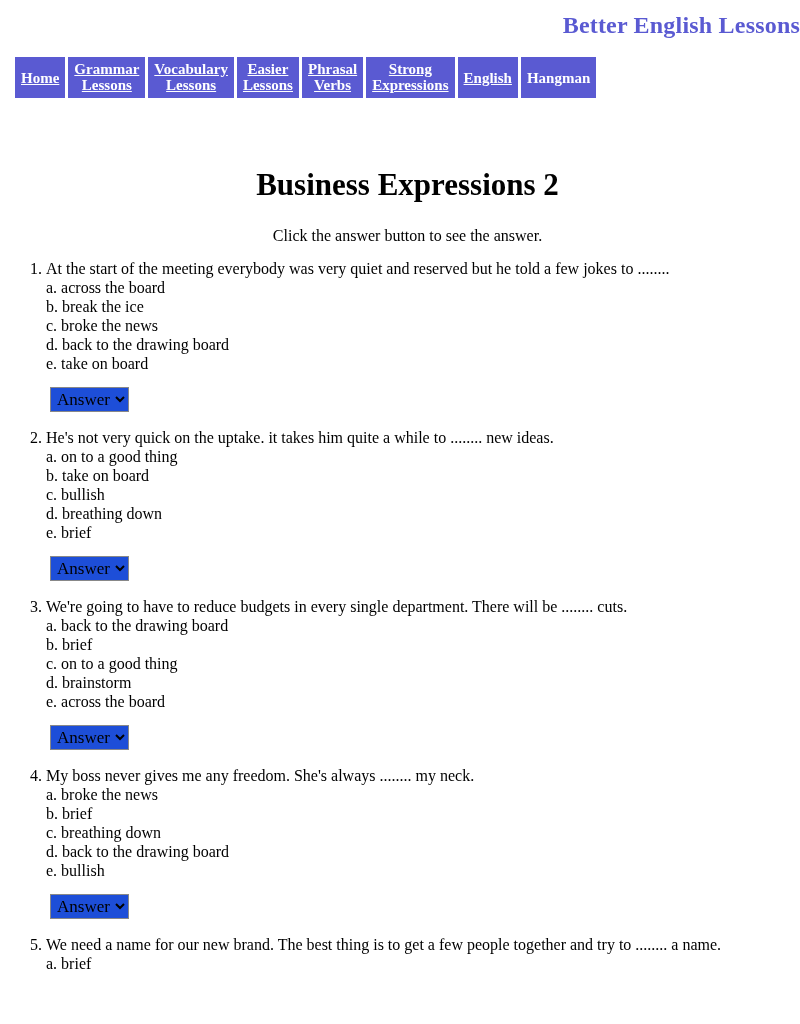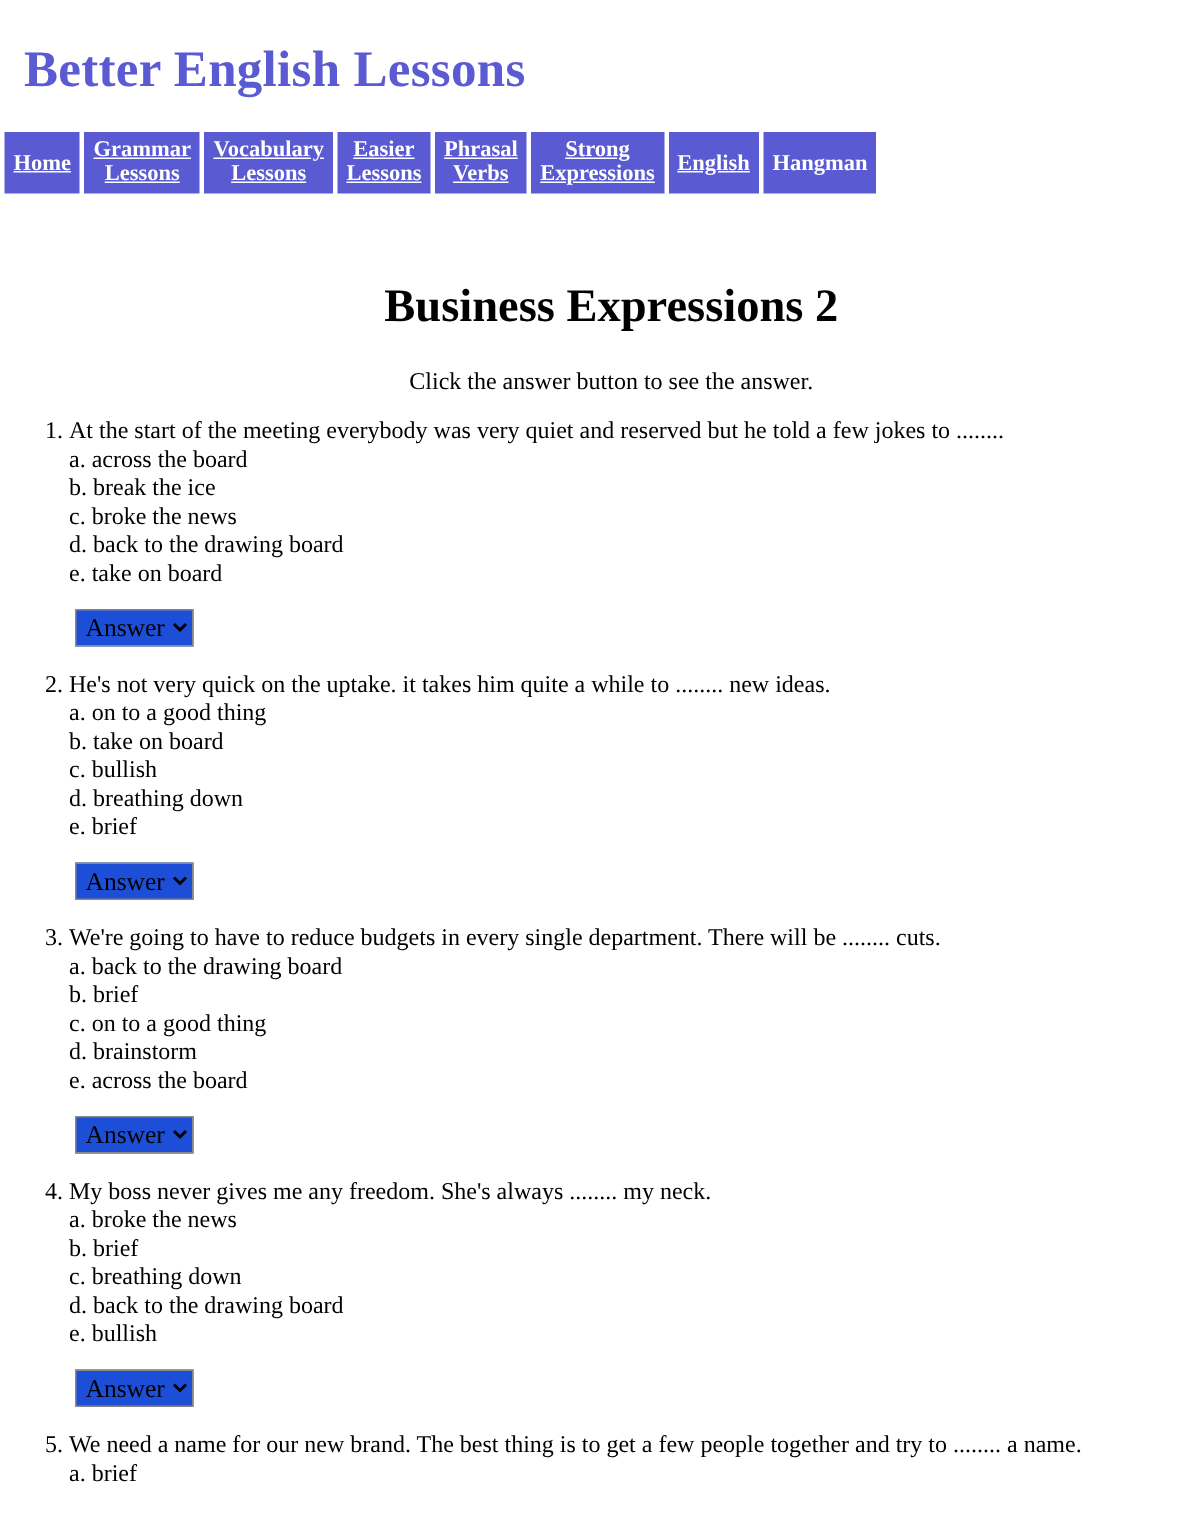--- a/index.html
+++ b/index.html
@@ -13,39 +13,39 @@
     font-size: 16px;
     color: #000000;
     width: 800px;
     height: 1024px;
     overflow: hidden;
     position: relative;
   }
 
   
   .site-title {
-    text-align: left;
+    text-align: right;
     font-family: "Liberation Serif", "DejaVu Serif", serif;
     font-weight: bold;
-    font-size: 34px;
+    font-size: 24px;
     color: #5a5ad2;
-    margin: 16px;
+    margin: 0;
     padding: 12px 0 6px 0;
     letter-spacing: 0.2px;
   }
 
   
   .nav-wrap {
     width: 1000px;
     margin-top: 10px;
   }
   table.navbar {
     border-collapse: separate;
     border-spacing: 3px 0;
-    margin: 0;
+    margin: 12px;
     padding: 0;
     table-layout: auto;
   }
   table.navbar td {
     background: #5a5ad2;
     text-align: center;
     vertical-align: middle;
     padding: 4px 6px;
     height: 28px;
   }

